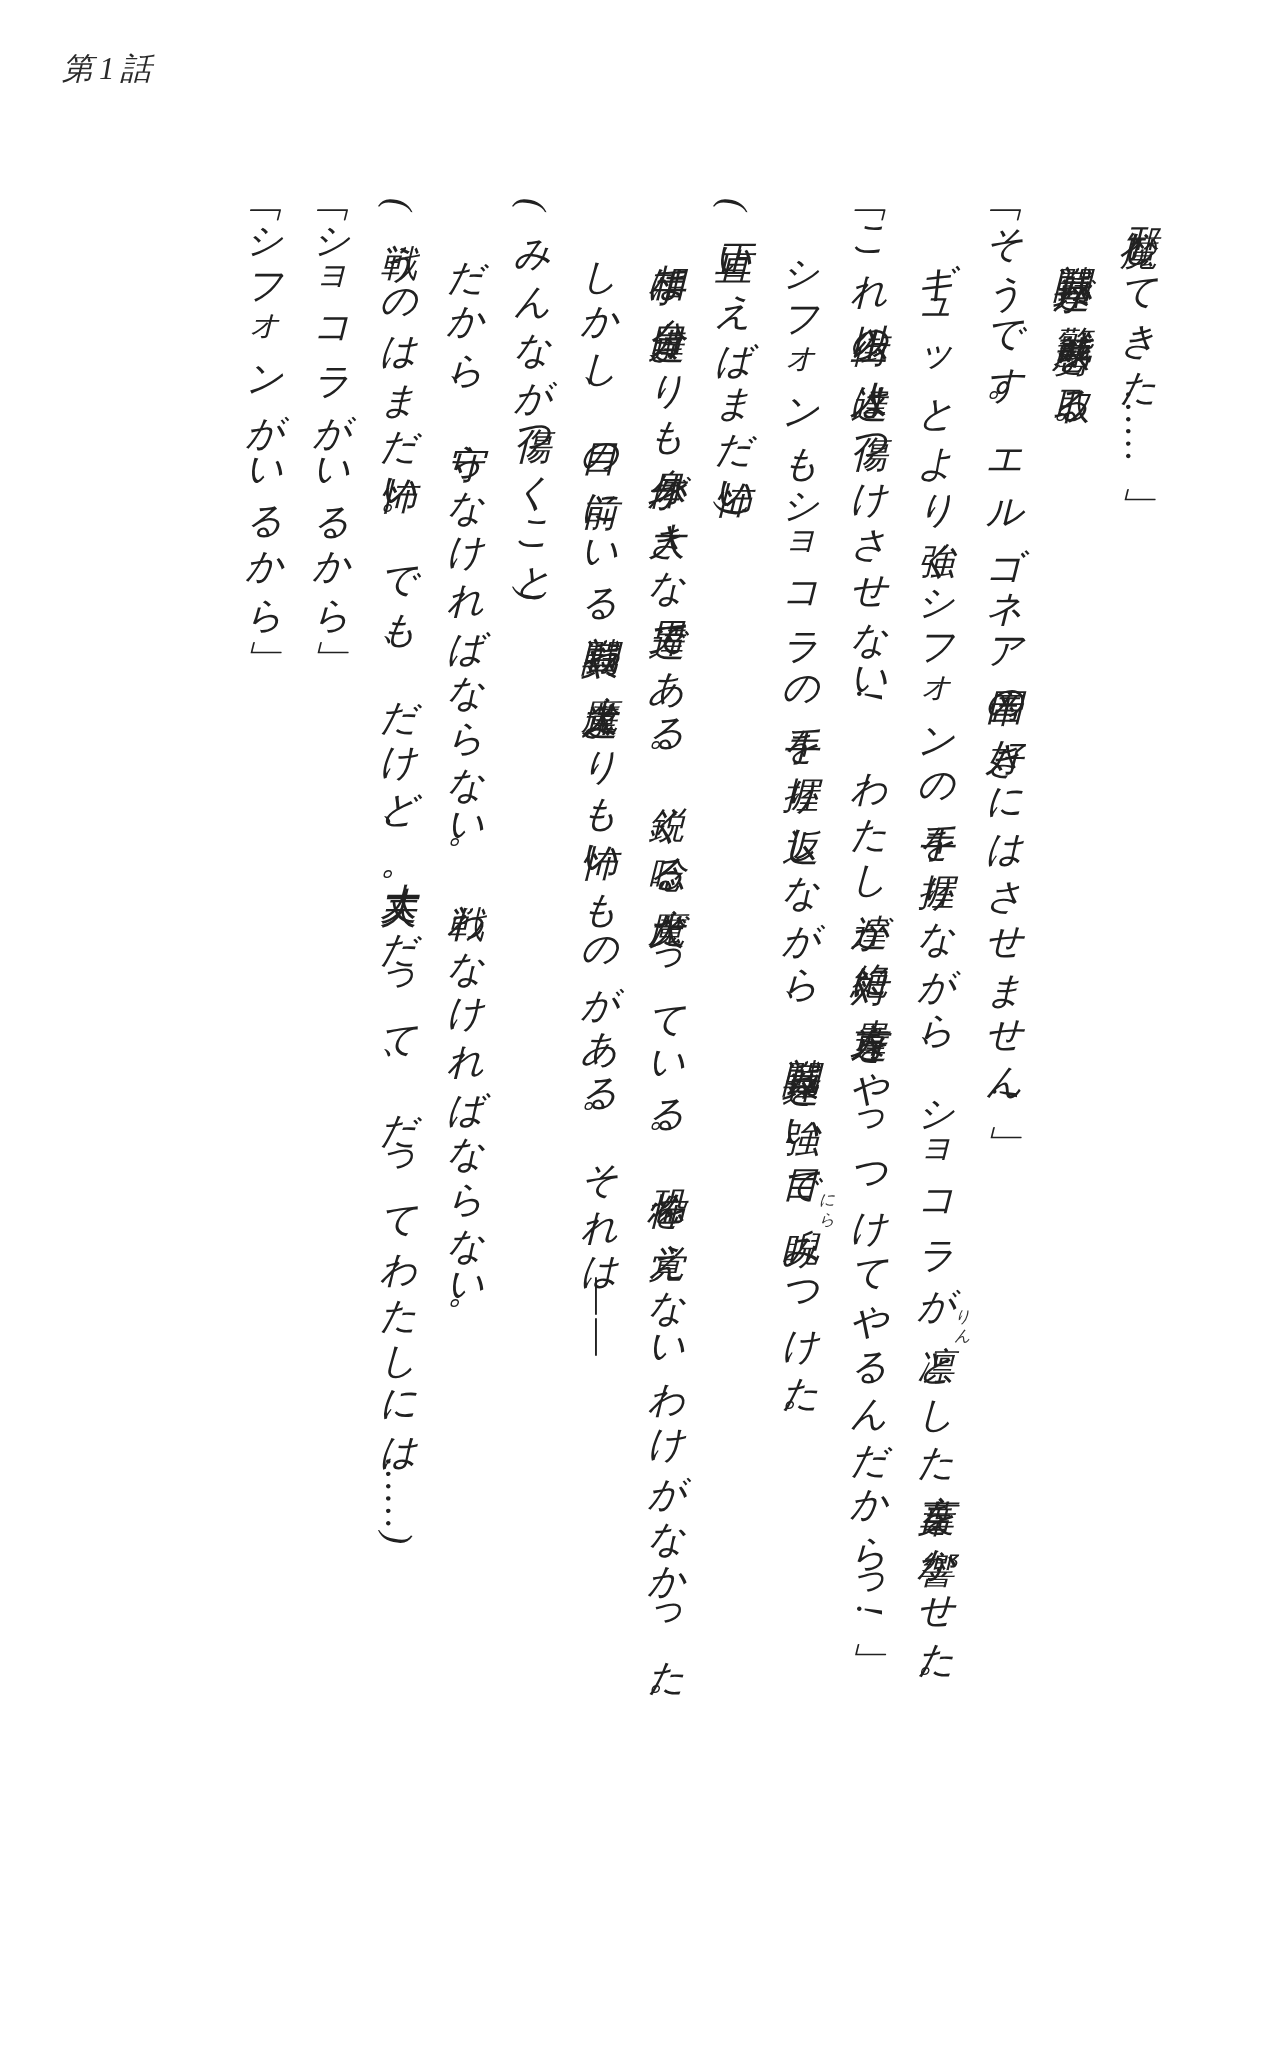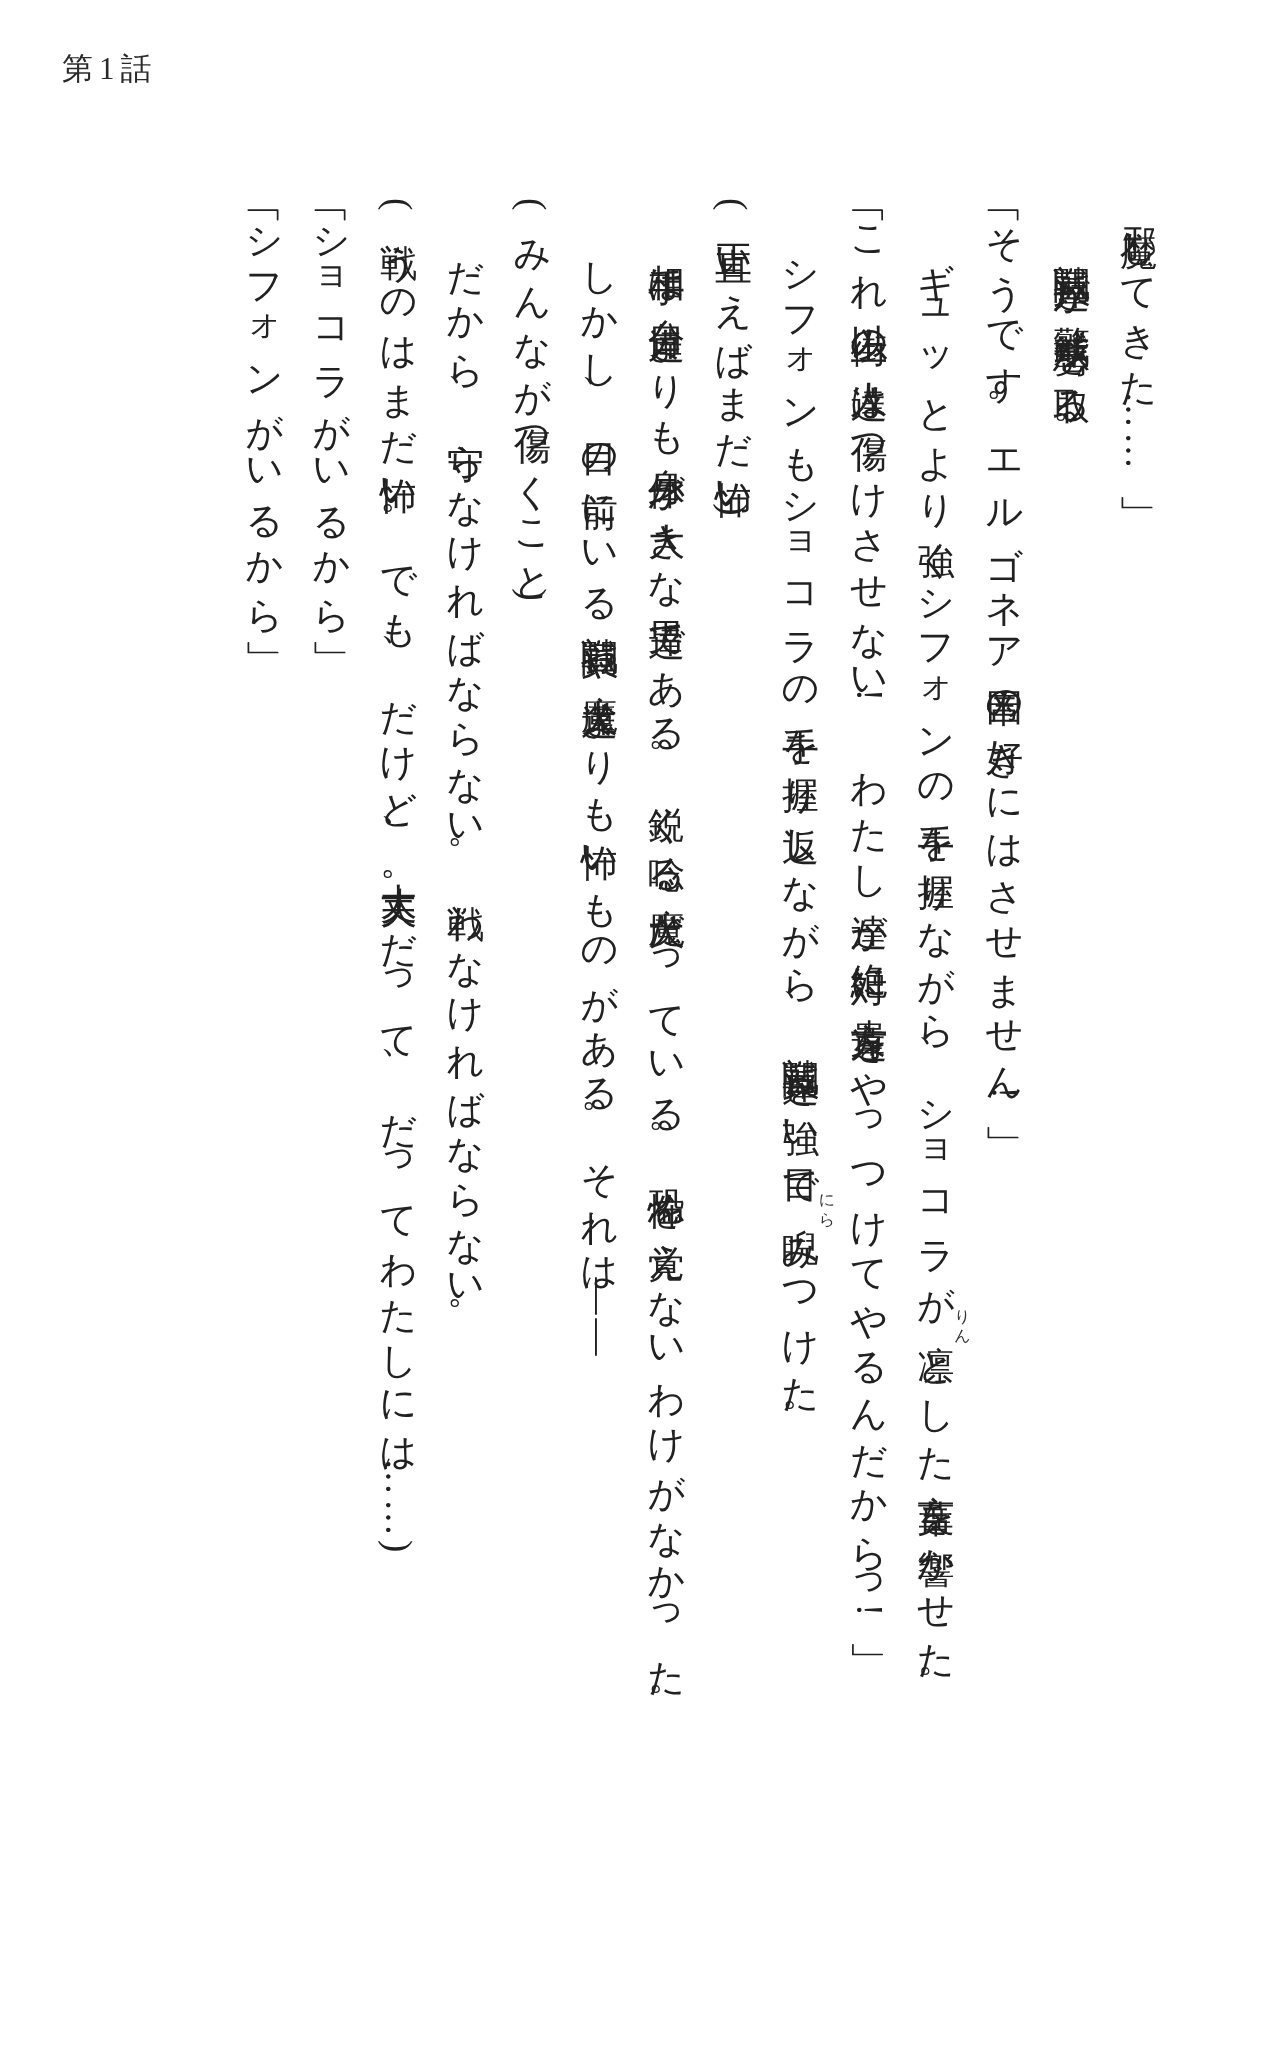--- a/index.html
+++ b/index.html
@@ -11,20 +11,21 @@
   * { margin:0; padding:0; box-sizing:border-box; }
   html,body { background:#fff; }
   .page {
     position: relative;
     width: 1260px;
     height: 2067px;
     background: var(--paper);
     overflow: hidden;
     font-family: "Liberation Serif", "DejaVu Serif", serif;
     color: var(--text);
+    font-style: italic;
   }
   .chapter-header {
     position: absolute;
     top: 48px;
     left: 62px;
     font-size: 31px;
     letter-spacing: 6px;
     color: #2a2a2a;
     white-space: nowrap;
   }

